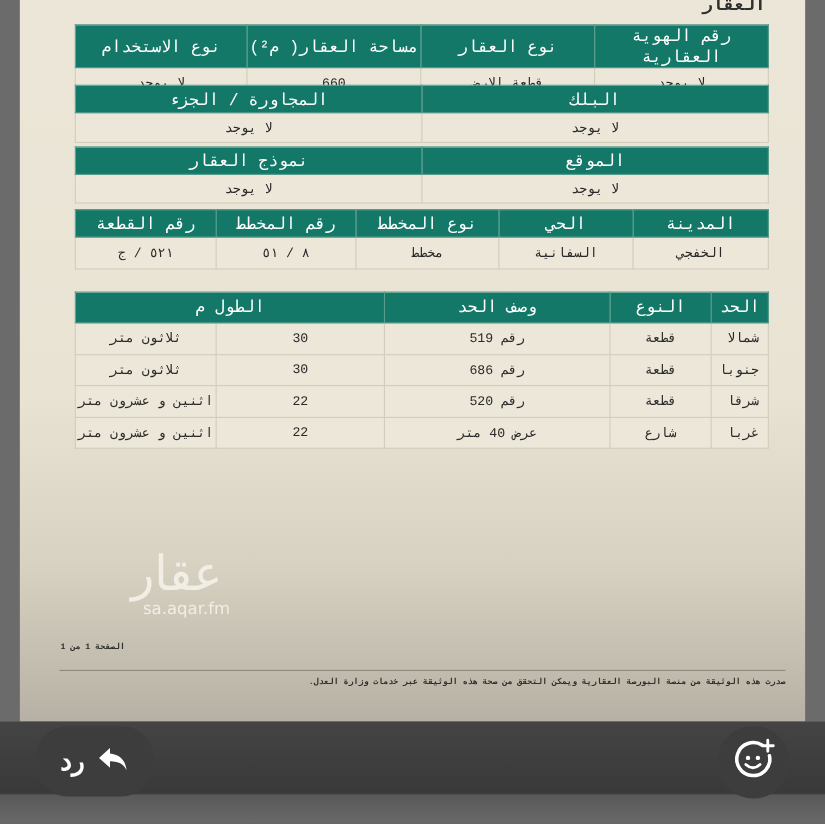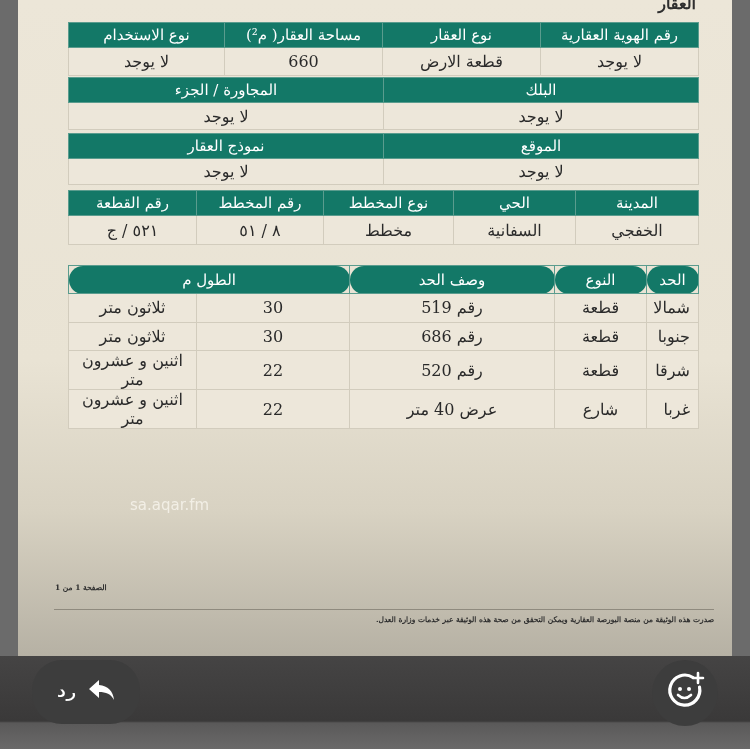--- a/index.html
+++ b/index.html
@@ -9,20 +9,21 @@
     background: #4a4a4a;
     font-family: "DejaVu Serif", "Liberation Serif", serif;
   }
   .side-left { position:absolute; left:0; top:0; width:18px; height:660px; background:#6b6b6b; }
   .side-right { position:absolute; right:0; top:0; width:18px; height:660px; background:#6b6b6b; }
   .paper {
     position: absolute;
     left: 18px; top: 0; width: 714px; height: 656px;
     background: linear-gradient(180deg, #ece6d8 0%, #e9e3d4 55%, #d8d2c2 78%, #b6b1a4 100%);
     direction: rtl;
+    font-family: Liberation Mono, monospace;
   }
   .section-title {
     position: absolute; right: 36px; top: -6px;
     font-size: 16px; font-weight: bold; color: #2f2f2f;
   }
   table {
     position: absolute;
     border-collapse: collapse;
     direction: rtl;
     table-layout: fixed;
@@ -32,34 +33,34 @@
     color: #ffffff;
     font-weight: normal;
     font-size: 15px;
     border: 1px solid #5a9c8e;
     height: 25px;
     text-align: center;
   }
   td {
     background: #ede7da;
     color: #2a2a2a;
-    font-size: 16px;
+    font-size: 12px;
     border: 1px solid #d2ccbd;
     height: 28px;
     text-align: center;
   }
   .t1 { left: 50px; top: 22px; width: 630px; }
   .t2 { left: 50px; top: 77px; width: 630px; }
   .t2 td { height: 27px; }
   .t3 { left: 50px; top: 133px; width: 630px; }
   .t3 td { height: 26px; }
   .t4 { left: 50px; top: 190px; width: 630px; }
   .t4 td { height: 29px; }
   .t5 { left: 50px; top: 265px; width: 630px; }
-  .t5 th { height: 28px; border-radius: 14px; }
+  .t5 th { height: 28px; }
   .t5 td { height: 28.5px; }
   .t5 td.side { text-align: right; padding-right: 8px; }
   .watermark {
     position: absolute; left: 112px; top: 498px;
     direction: ltr; text-align: center; color: #f7f4ec; opacity: 0.85;
   }
   .watermark .ar { font-size: 44px; font-family: "DejaVu Sans", sans-serif; letter-spacing: 1px; line-height: 48px; }
   .watermark .url { font-size: 15px; font-family: "DejaVu Sans", sans-serif; margin-top: -2px; padding-left: 18px; }
   .footer-line {
     position: absolute; left: 36px; right: 18px; top: 609px;
@@ -76,21 +77,21 @@
   .bottom-bar {
     position: absolute; left: 0; top: 656px; width: 750px; height: 93px;
     background: linear-gradient(180deg, #454444 0%, #3a3939 70%, #5a5959 72%, #6a6969 100%);
   }
   .reply-btn {
     position: absolute; left: 32px; top: 660px; width: 108px; height: 64px;
     background: #3d3d3d; border-radius: 30px;
     display: flex; align-items: center; justify-content: center; gap: 12px;
     color: #ffffff; direction: ltr;
   }
-  .reply-btn .lbl { font-family: Liberation Mono, monospace; font-size: 16px; font-weight: bold; }
+  .reply-btn .lbl { font-family: Liberation Sans, sans-serif; font-size: 24px; font-weight: bold; }
   .emoji-btn {
     position: absolute; left: 652px; top: 660px; width: 66px; height: 66px;
     background: #3d3d3d; border-radius: 33px;
     display: flex; align-items: center; justify-content: center;
   }
 </style>
 </head>
 <body>
 
 <div class="side-left"></div>
@@ -227,20 +228,21 @@
     </tr>
   </tbody>
     </table>
 
   <div class="footer-line"></div>
   <div class="footer-note">صدرت هذه الوثيقة من منصة البورصة العقارية ويمكن التحقق من صحة هذه الوثيقة عبر خدمات وزارة العدل.</div>
   <div class="footer-page">الصفحة 1 من 1</div>
 </div>
 
 <div class="watermark">
+  <div class="ar">عقار</div>
   <div class="url">sa.aqar.fm</div>
 </div>
 
 <div class="bottom-bar"></div>
 
 <div class="reply-btn">
   <span class="lbl">رد</span>
   <span>
     <svg width="28" height="24" viewBox="0 0 28 24">
       <path d="M11 2 L1 11 L11 20 L11 14 C18 14 23 16 26 22 C25 13 20 8 11 7 Z" fill="#ffffff"></path>

